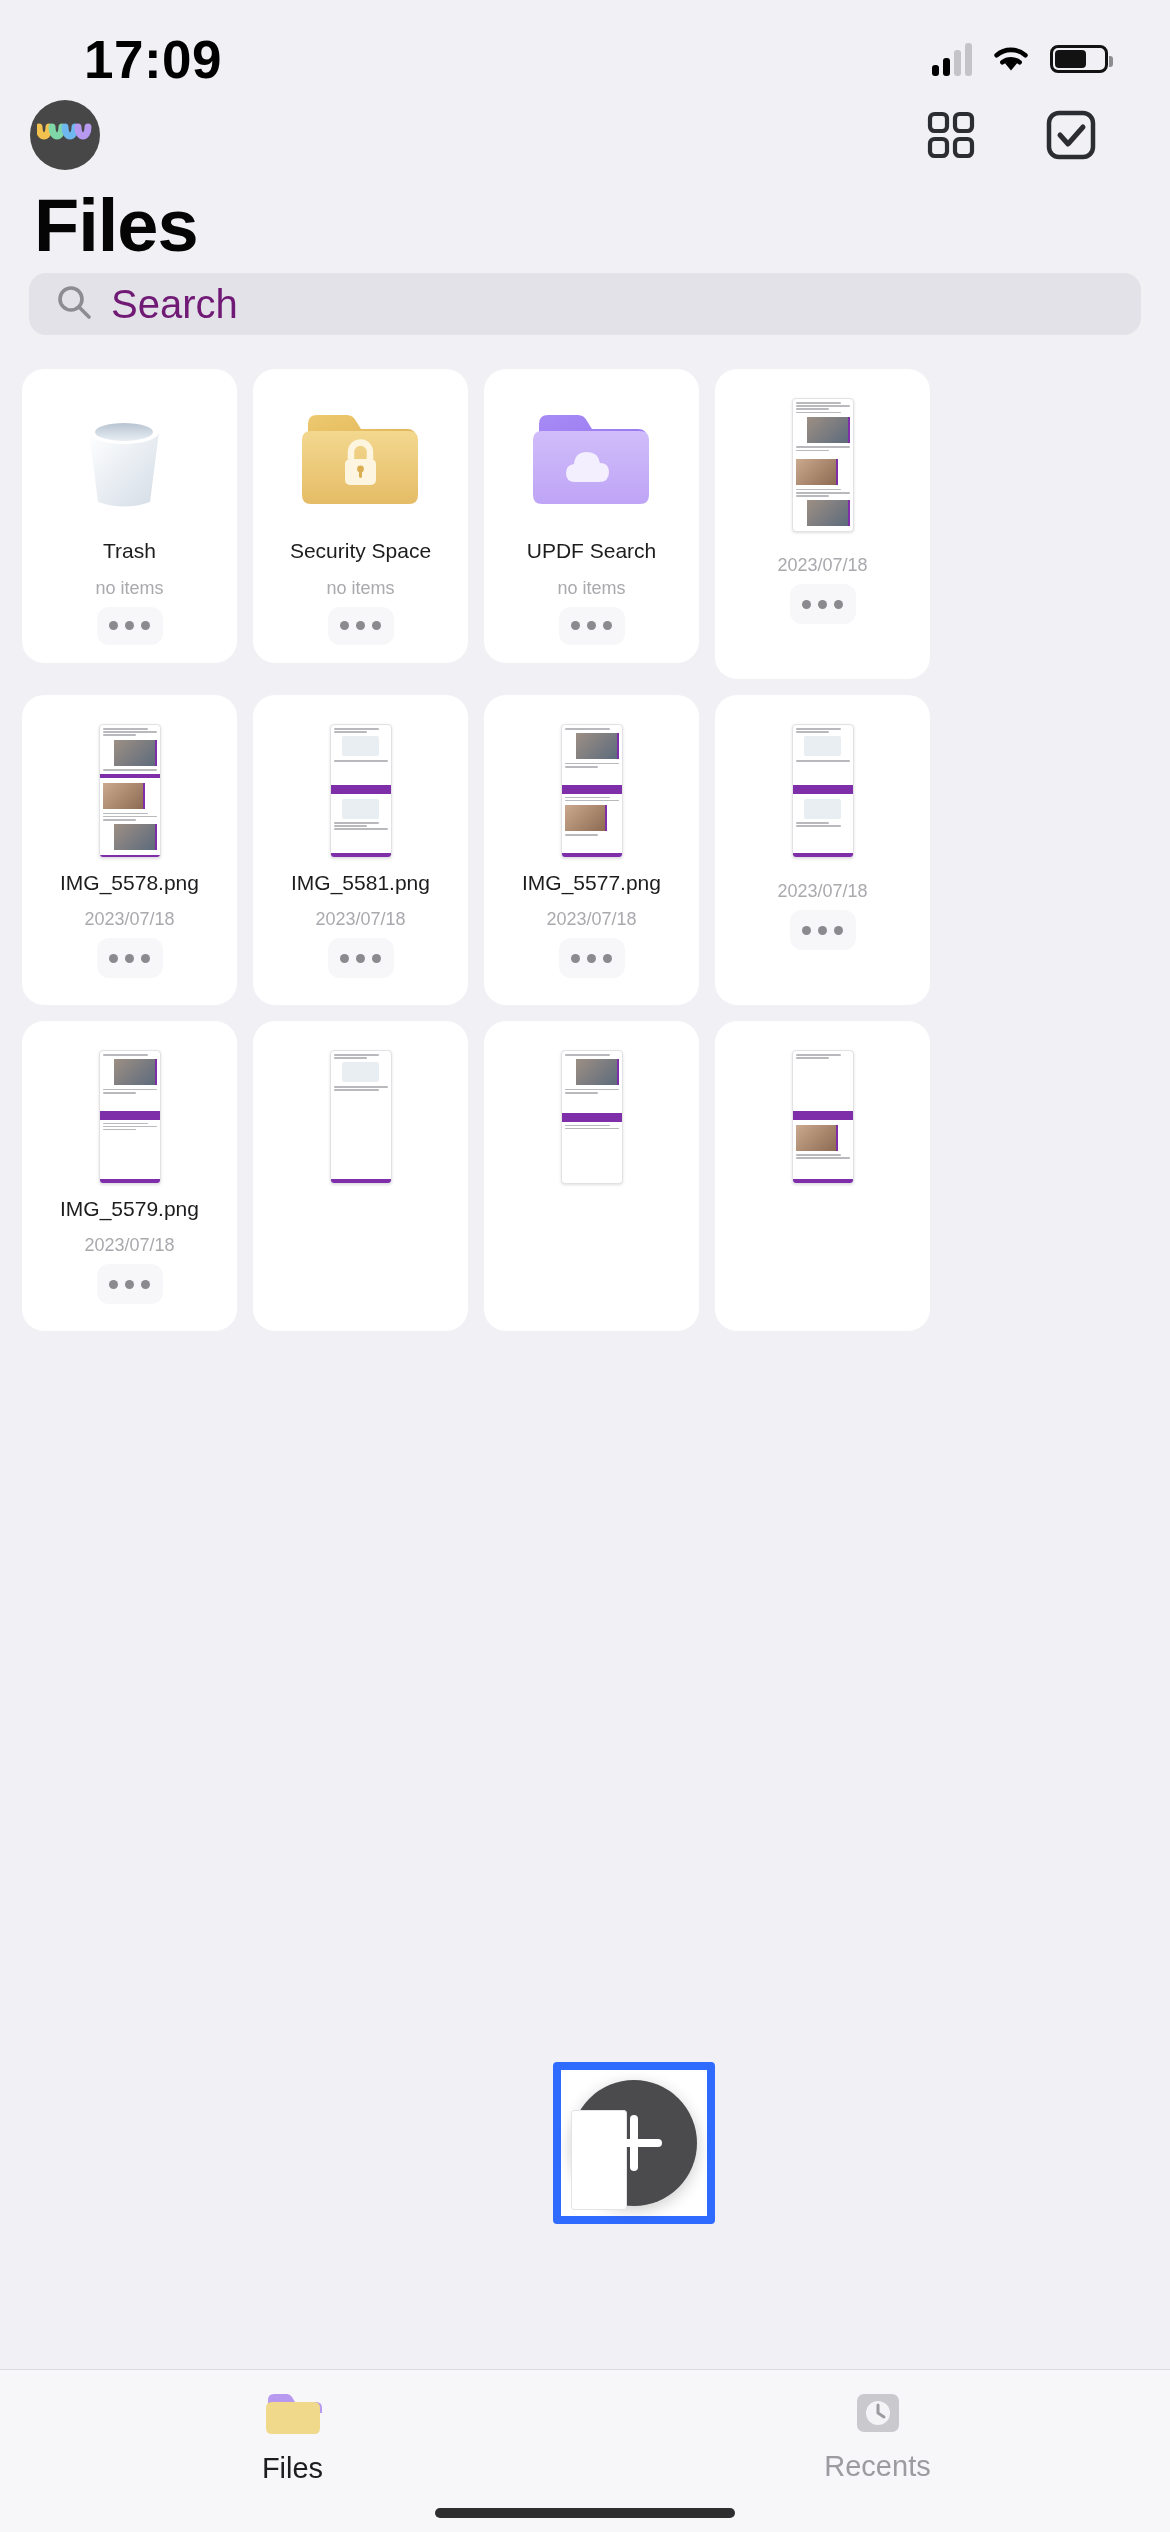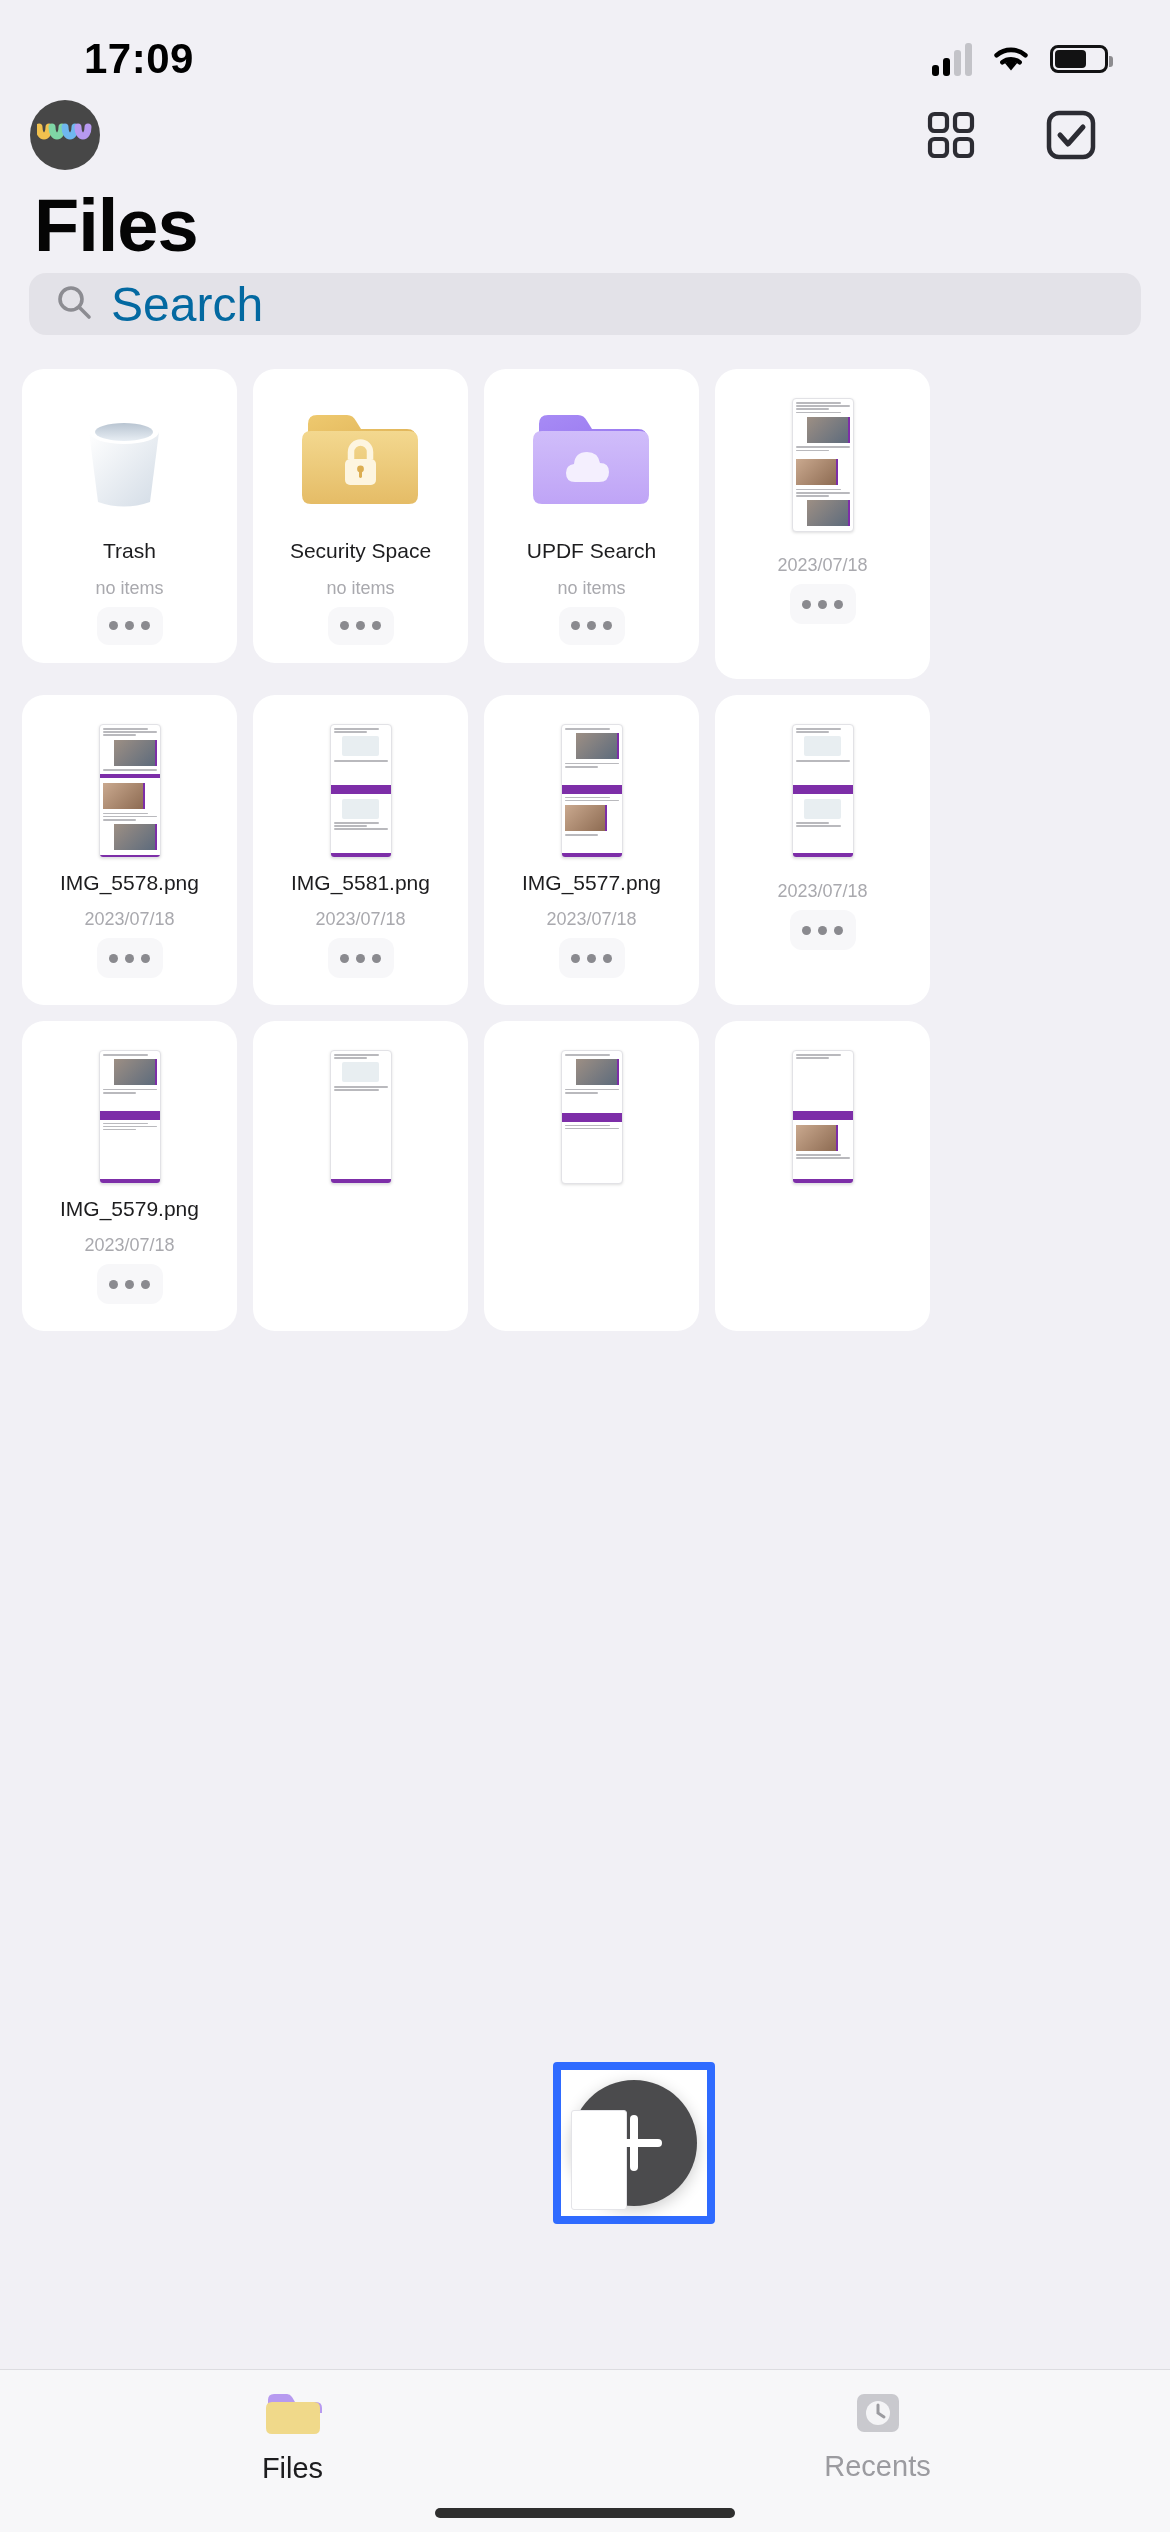--- a/index.html
+++ b/index.html
@@ -16,21 +16,21 @@
   }
 
   
   .statusbar {
     position: absolute; top: 0; left: 0;
     width: 1170px; height: 100px;
     display: flex; align-items: center; justify-content: space-between;
     padding: 18px 62px 0 84px;
   }
   .status-time {
-    font-size: 42px; font-weight: 600; color: #000;
+    font-size: 53px; font-weight: 600; color: #000;
     letter-spacing: 0.5px;
   }
   .status-right { display: flex; align-items: center; gap: 18px; }
   .sig-bars { display: flex; align-items: flex-end; gap: 4px; height: 34px; }
   .sig-bars i { display: block; width: 7px; border-radius: 3px; background: #000; }
   .sig-bars i:nth-child(1) { height: 11px; }
   .sig-bars i:nth-child(2) { height: 18px; }
   .sig-bars i:nth-child(3) { height: 26px; background:#c3c3c8; }
   .sig-bars i:nth-child(4) { height: 33px; background:#c3c3c8; }
   .wifi { width: 42px; height: 32px; position: relative; }
@@ -70,21 +70,21 @@
   }
 
   
   .searchbar {
     position: absolute; top: 273px; left: 29px;
     width: 1112px; height: 62px;
     background: #e3e2e8; border-radius: 17px;
     display: flex; align-items: center; gap: 18px;
     padding: 0 26px;
   }
-  .search-placeholder { font-size: 48px; color: #0369a1; }
+  .search-placeholder { font-size: 40px; color: #701a75; }
 
   
   .grid {
     position: absolute; top: 369px; left: 22px;
     width: 1126px;
     display: flex; flex-wrap: wrap; gap: 16px;
   }
   .card {
     width: 215px;
     background: #ffffff;

